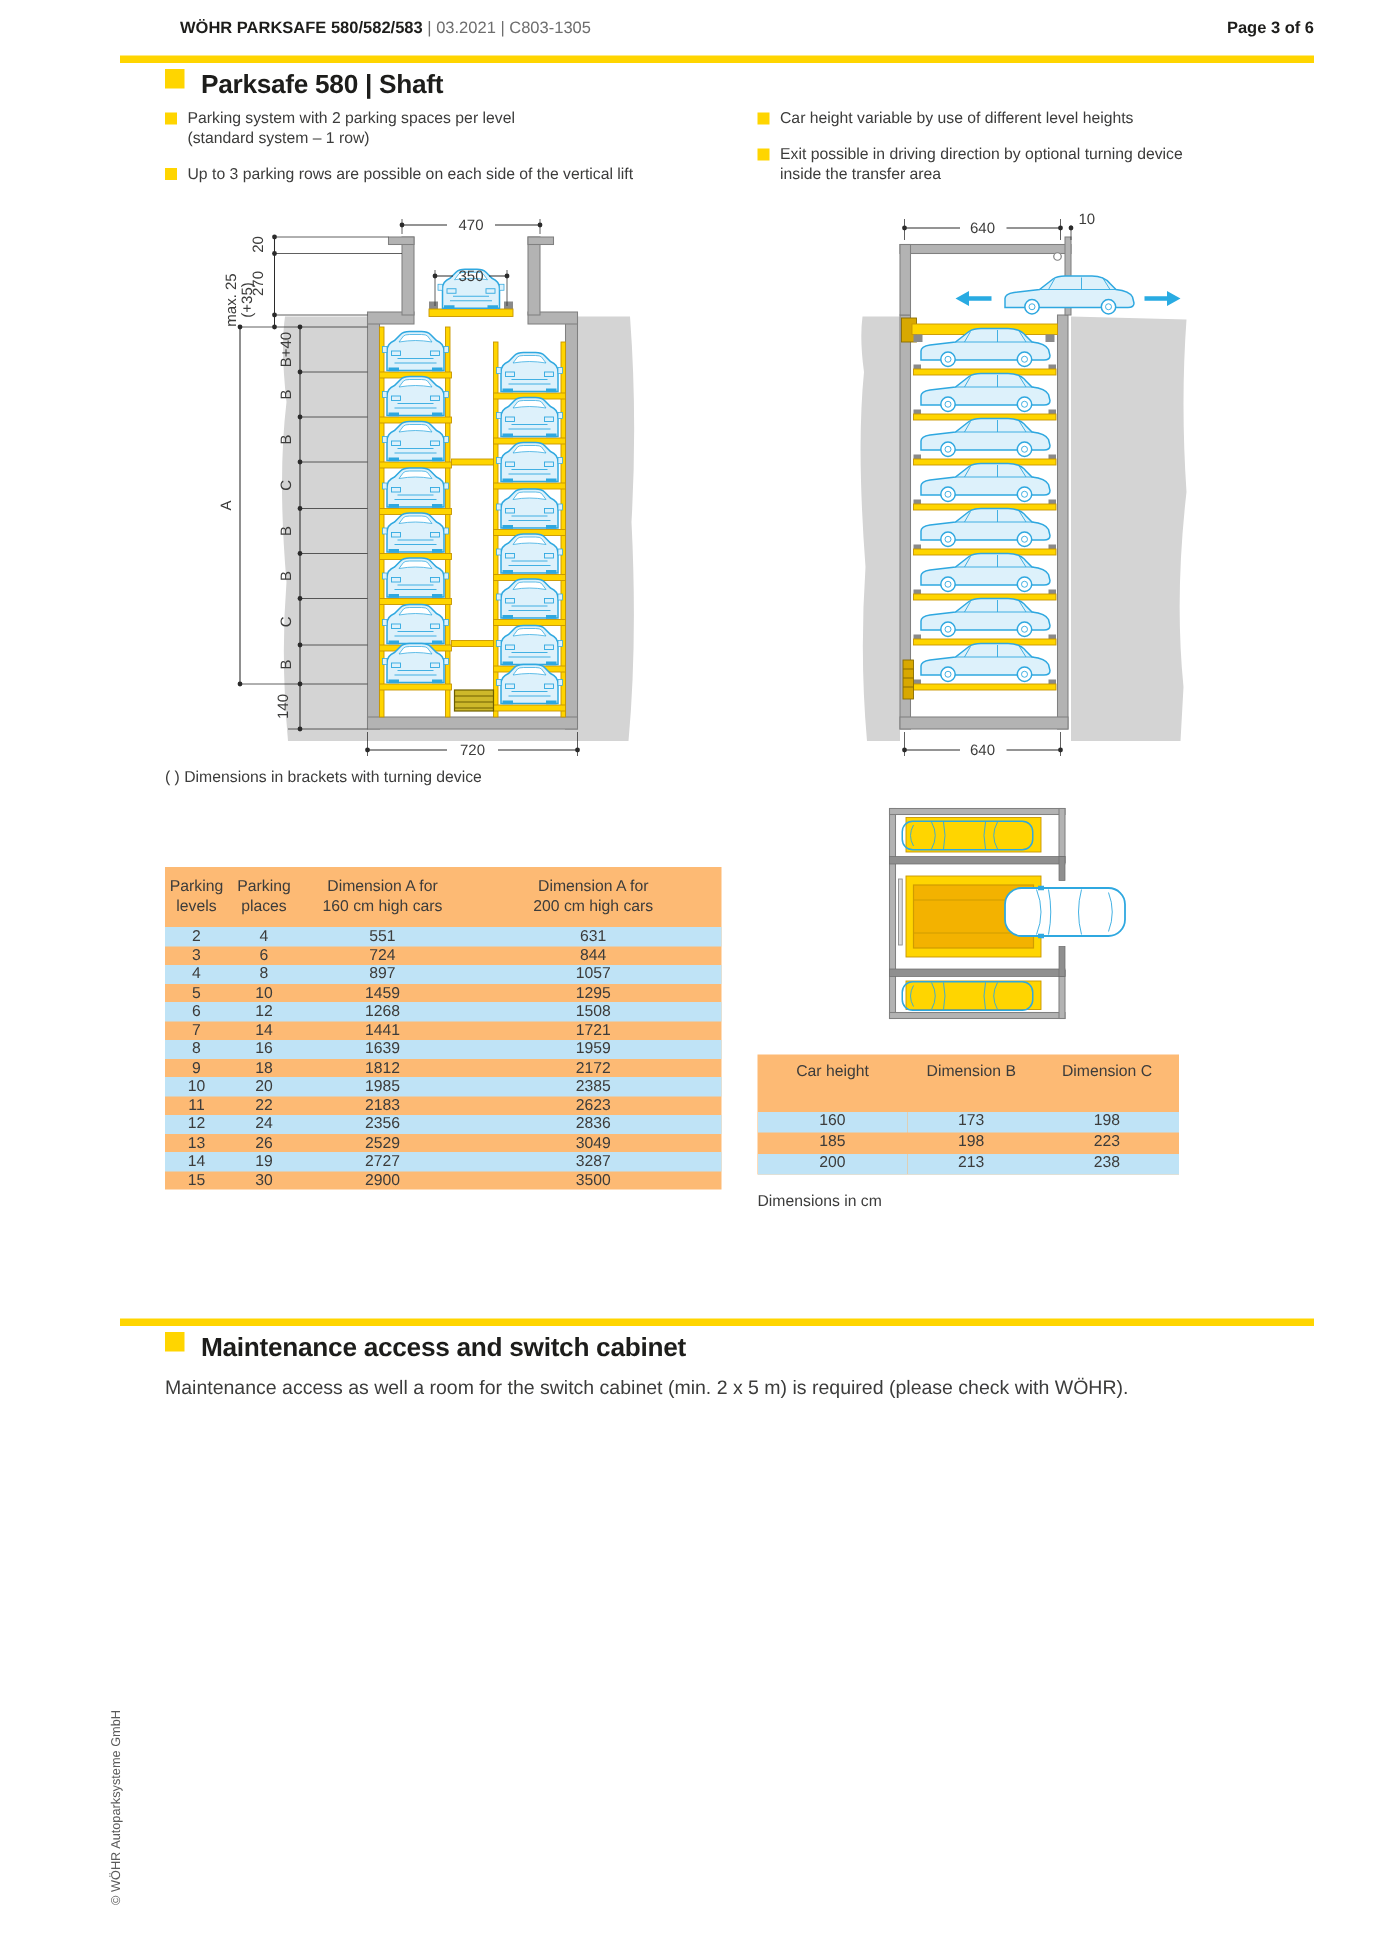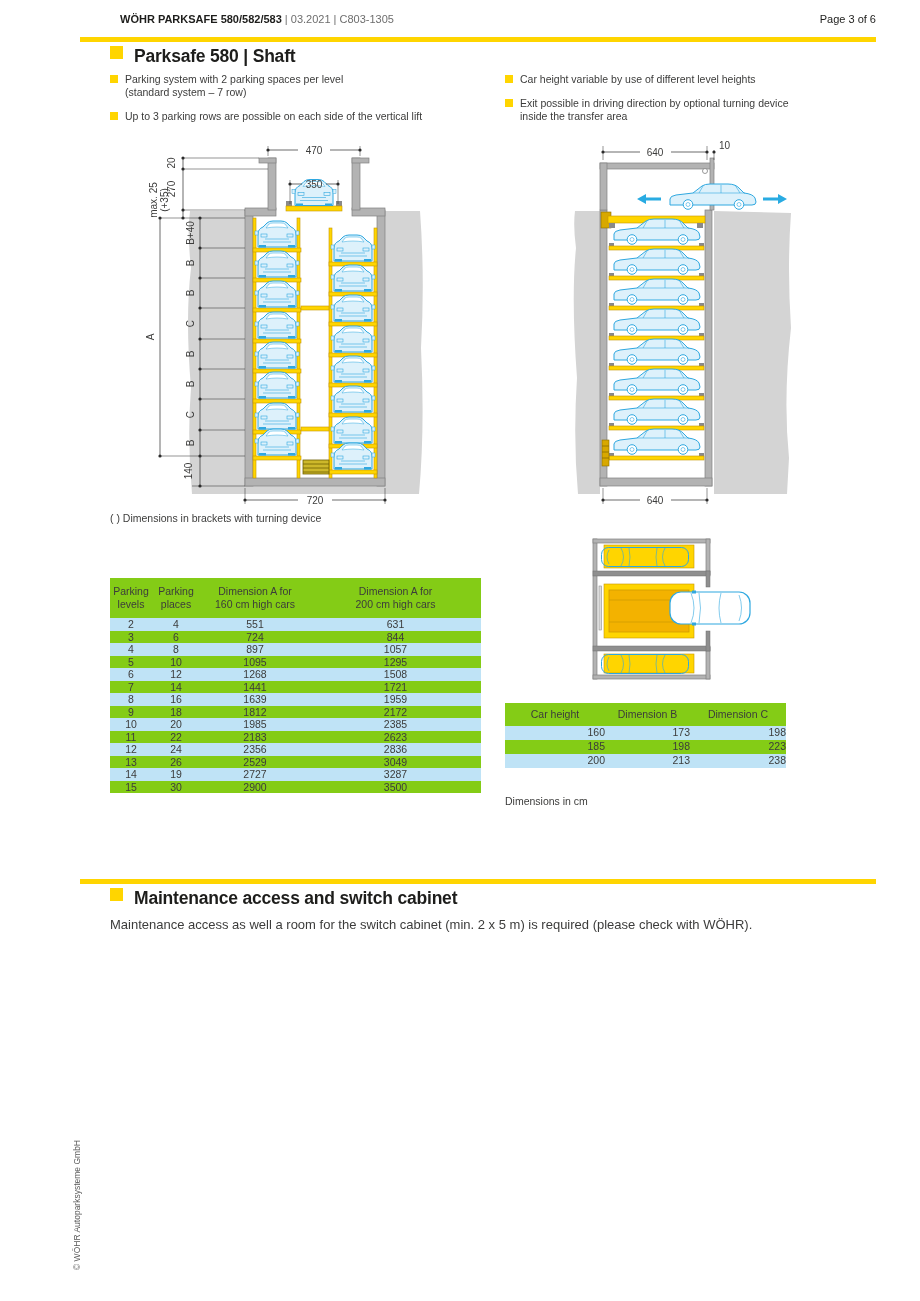--- a/index.html
+++ b/index.html
@@ -3,38 +3,38 @@
 <meta charset="utf-8">
 <style>
   html,body{margin:0;padding:0;background:#fff;}
   .page{position:relative;width:920px;height:1301px;background:#ffffff;overflow:hidden;
         font-family:"Liberation Sans",sans-serif;color:#3c3c3b;}
   .abs{position:absolute;}
   
   .hdr-left{left:120px;top:13px;font-size:11px;}
   .hdr-left b{color:#1d1d1b;}
   .hdr-left span{color:#6d6d6d;}
-  .hdr-right{right:44px;top:13px;font-size:11px;font-weight:normal;color:#1d1d1b;}
+  .hdr-right{right:44px;top:13px;font-size:11px;font-weight:bold;color:#1d1d1b;}
   .ybar{left:80px;width:796px;height:4.5px;background:#FFD500;}
   
   .sec-title{display:flex;gap:11px;}
   .ysq{width:13px;height:13px;background:#FFD500;flex:0 0 auto;}
   .sec-title .t{font-size:17.5px;font-weight:bold;color:#1d1d1b;letter-spacing:-0.2px;}
   
   .bullets{font-size:10.5px;line-height:13px;}
   .bullet{display:flex;gap:7px;margin-bottom:11px;}
   .bsq{width:8px;height:8px;background:#FFD500;flex:0 0 auto;margin-top:2px;}
   .bullet .lines span{display:block;}
   
-  table.dtable{border-collapse:collapse;background:#84cc16;font-size:10.5px;color:#3c3c3b;table-layout:fixed;}
+  table.dtable{border-collapse:collapse;background:#fdba74;font-size:10.5px;color:#3c3c3b;table-layout:fixed;}
   table.dtable th{font-weight:normal;text-align:center;white-space:pre-line;line-height:12.5px;padding:7px 2px 8px;}
   table.dtable td{text-align:center;padding:0;height:12.5px;line-height:12.5px;overflow:hidden;}
   table.dtable tbody tr:nth-child(odd){background:#bfe3f6;}
-  table.small th{padding:5px 2px 5px;}
-  table.small td{height:14px;line-height:13px;text-align:right;}
+  table.small th{padding:5px 2px 20px;}
+  table.small td{height:14px;line-height:13px;}
   .caption{font-size:10.5px;color:#3c3c3b;}
   .note{font-size:10.5px;color:#3c3c3b;}
   .body-text{font-size:13px;color:#3c3c3b;}
   .copyright{left:77px;top:1205px;transform:translate(-50%,-50%) rotate(-90deg);
              white-space:nowrap;font-size:8.5px;color:#5a5a5a;}
   
   svg text{font-family:"Liberation Sans",sans-serif;font-size:10px;fill:#3c3c3b;}
   .dimline{stroke:#2b2b2b;stroke-width:0.7;fill:none;}
   .thin{stroke:#2b2b2b;stroke-width:0.5;fill:none;}
   .wall{fill:#b3b3b3;stroke:#808080;stroke-width:0.7;}
@@ -61,21 +61,21 @@
   <div class="abs sec-title" style="left:110px;top:46px;">
     <div class="ysq"></div>
     <div class="t">Parksafe 580 | Shaft</div>
   </div>
 
   <div class="abs bullets" style="left:110px;top:73px;width:370px;">
     <div class="bullet">
       <div class="bsq"></div>
       <div class="lines">
           <span>Parking system with 2 parking spaces per level</span>
-          <span>(standard system – 7 row)</span>
+          <span>(standard system – 1 row)</span>
         </div>
     </div>
     <div class="bullet">
       <div class="bsq"></div>
       <div class="lines">
           <span>Up to 3 parking rows are possible on each side of the vertical lift</span>
         </div>
     </div>
   </div>
   <div class="abs bullets" style="left:505px;top:73px;width:370px;">
@@ -414,21 +414,21 @@
         </tr>
         <tr>
           <td>4</td>
           <td>8</td>
           <td>897</td>
           <td>1057</td>
         </tr>
         <tr>
           <td>5</td>
           <td>10</td>
-          <td>1095</td>
+          <td>1459</td>
           <td>1295</td>
         </tr>
         <tr>
           <td>6</td>
           <td>12</td>
           <td>1268</td>
           <td>1508</td>
         </tr>
         <tr>
           <td>7</td>

